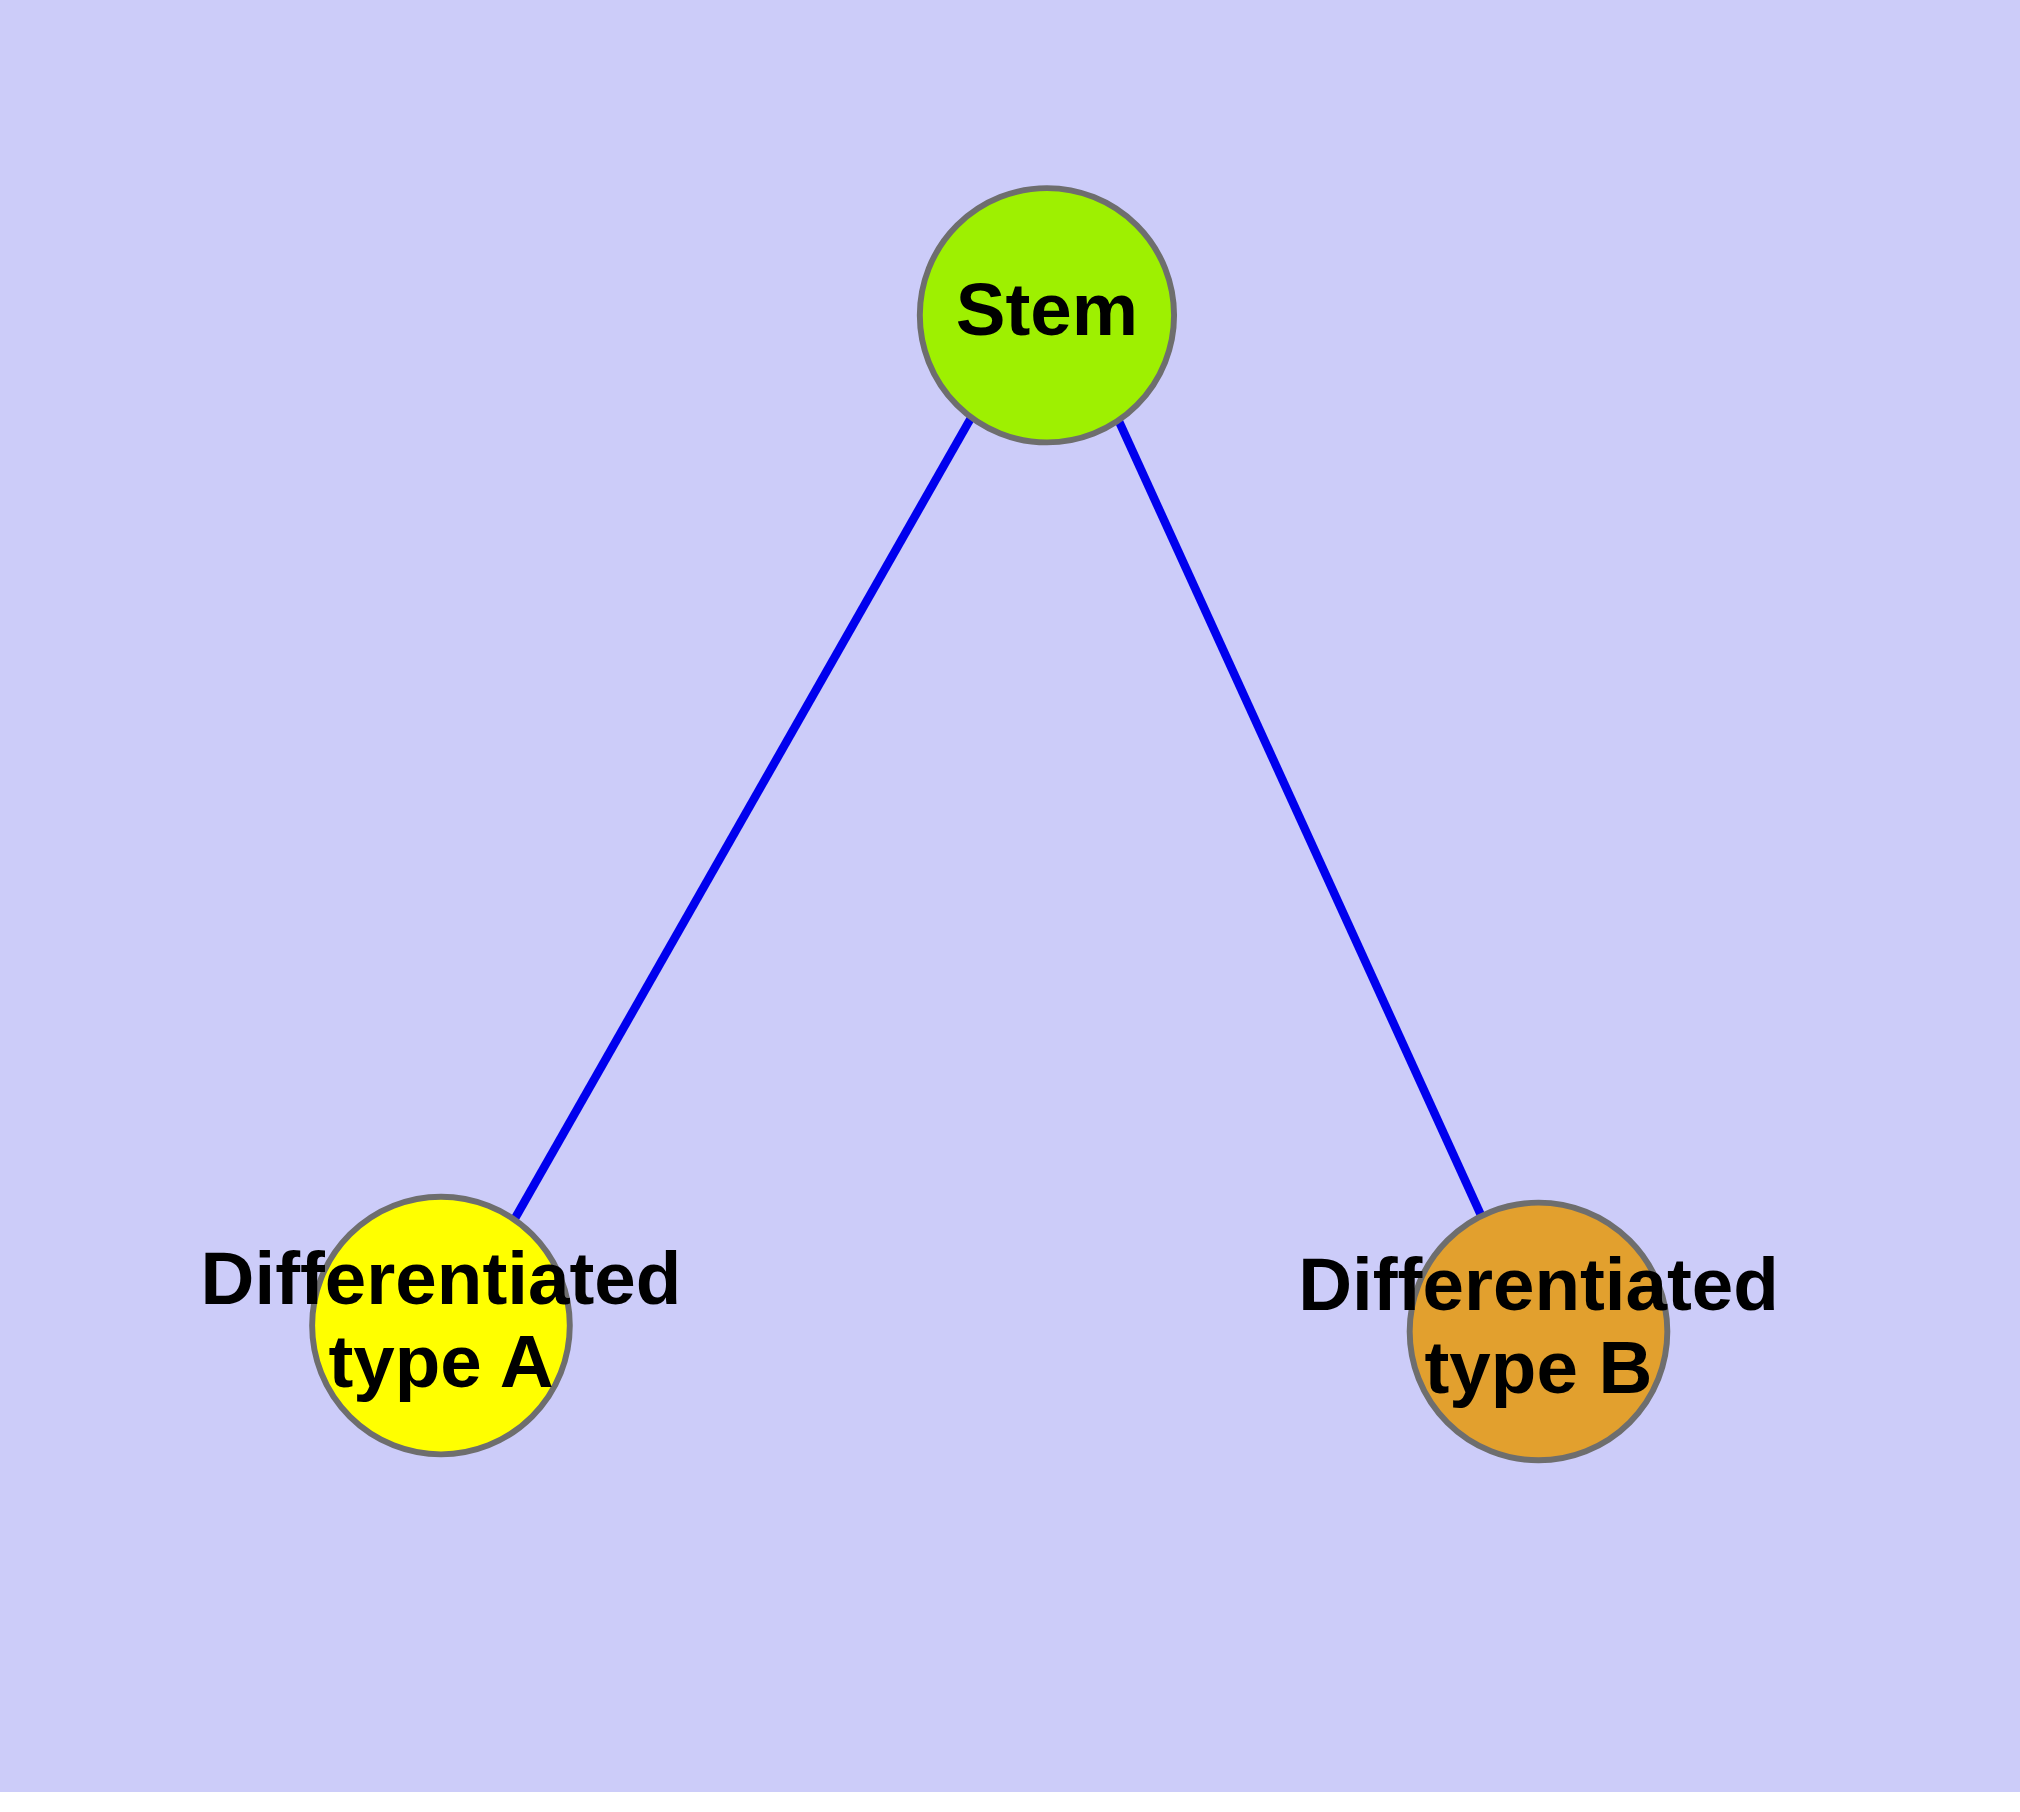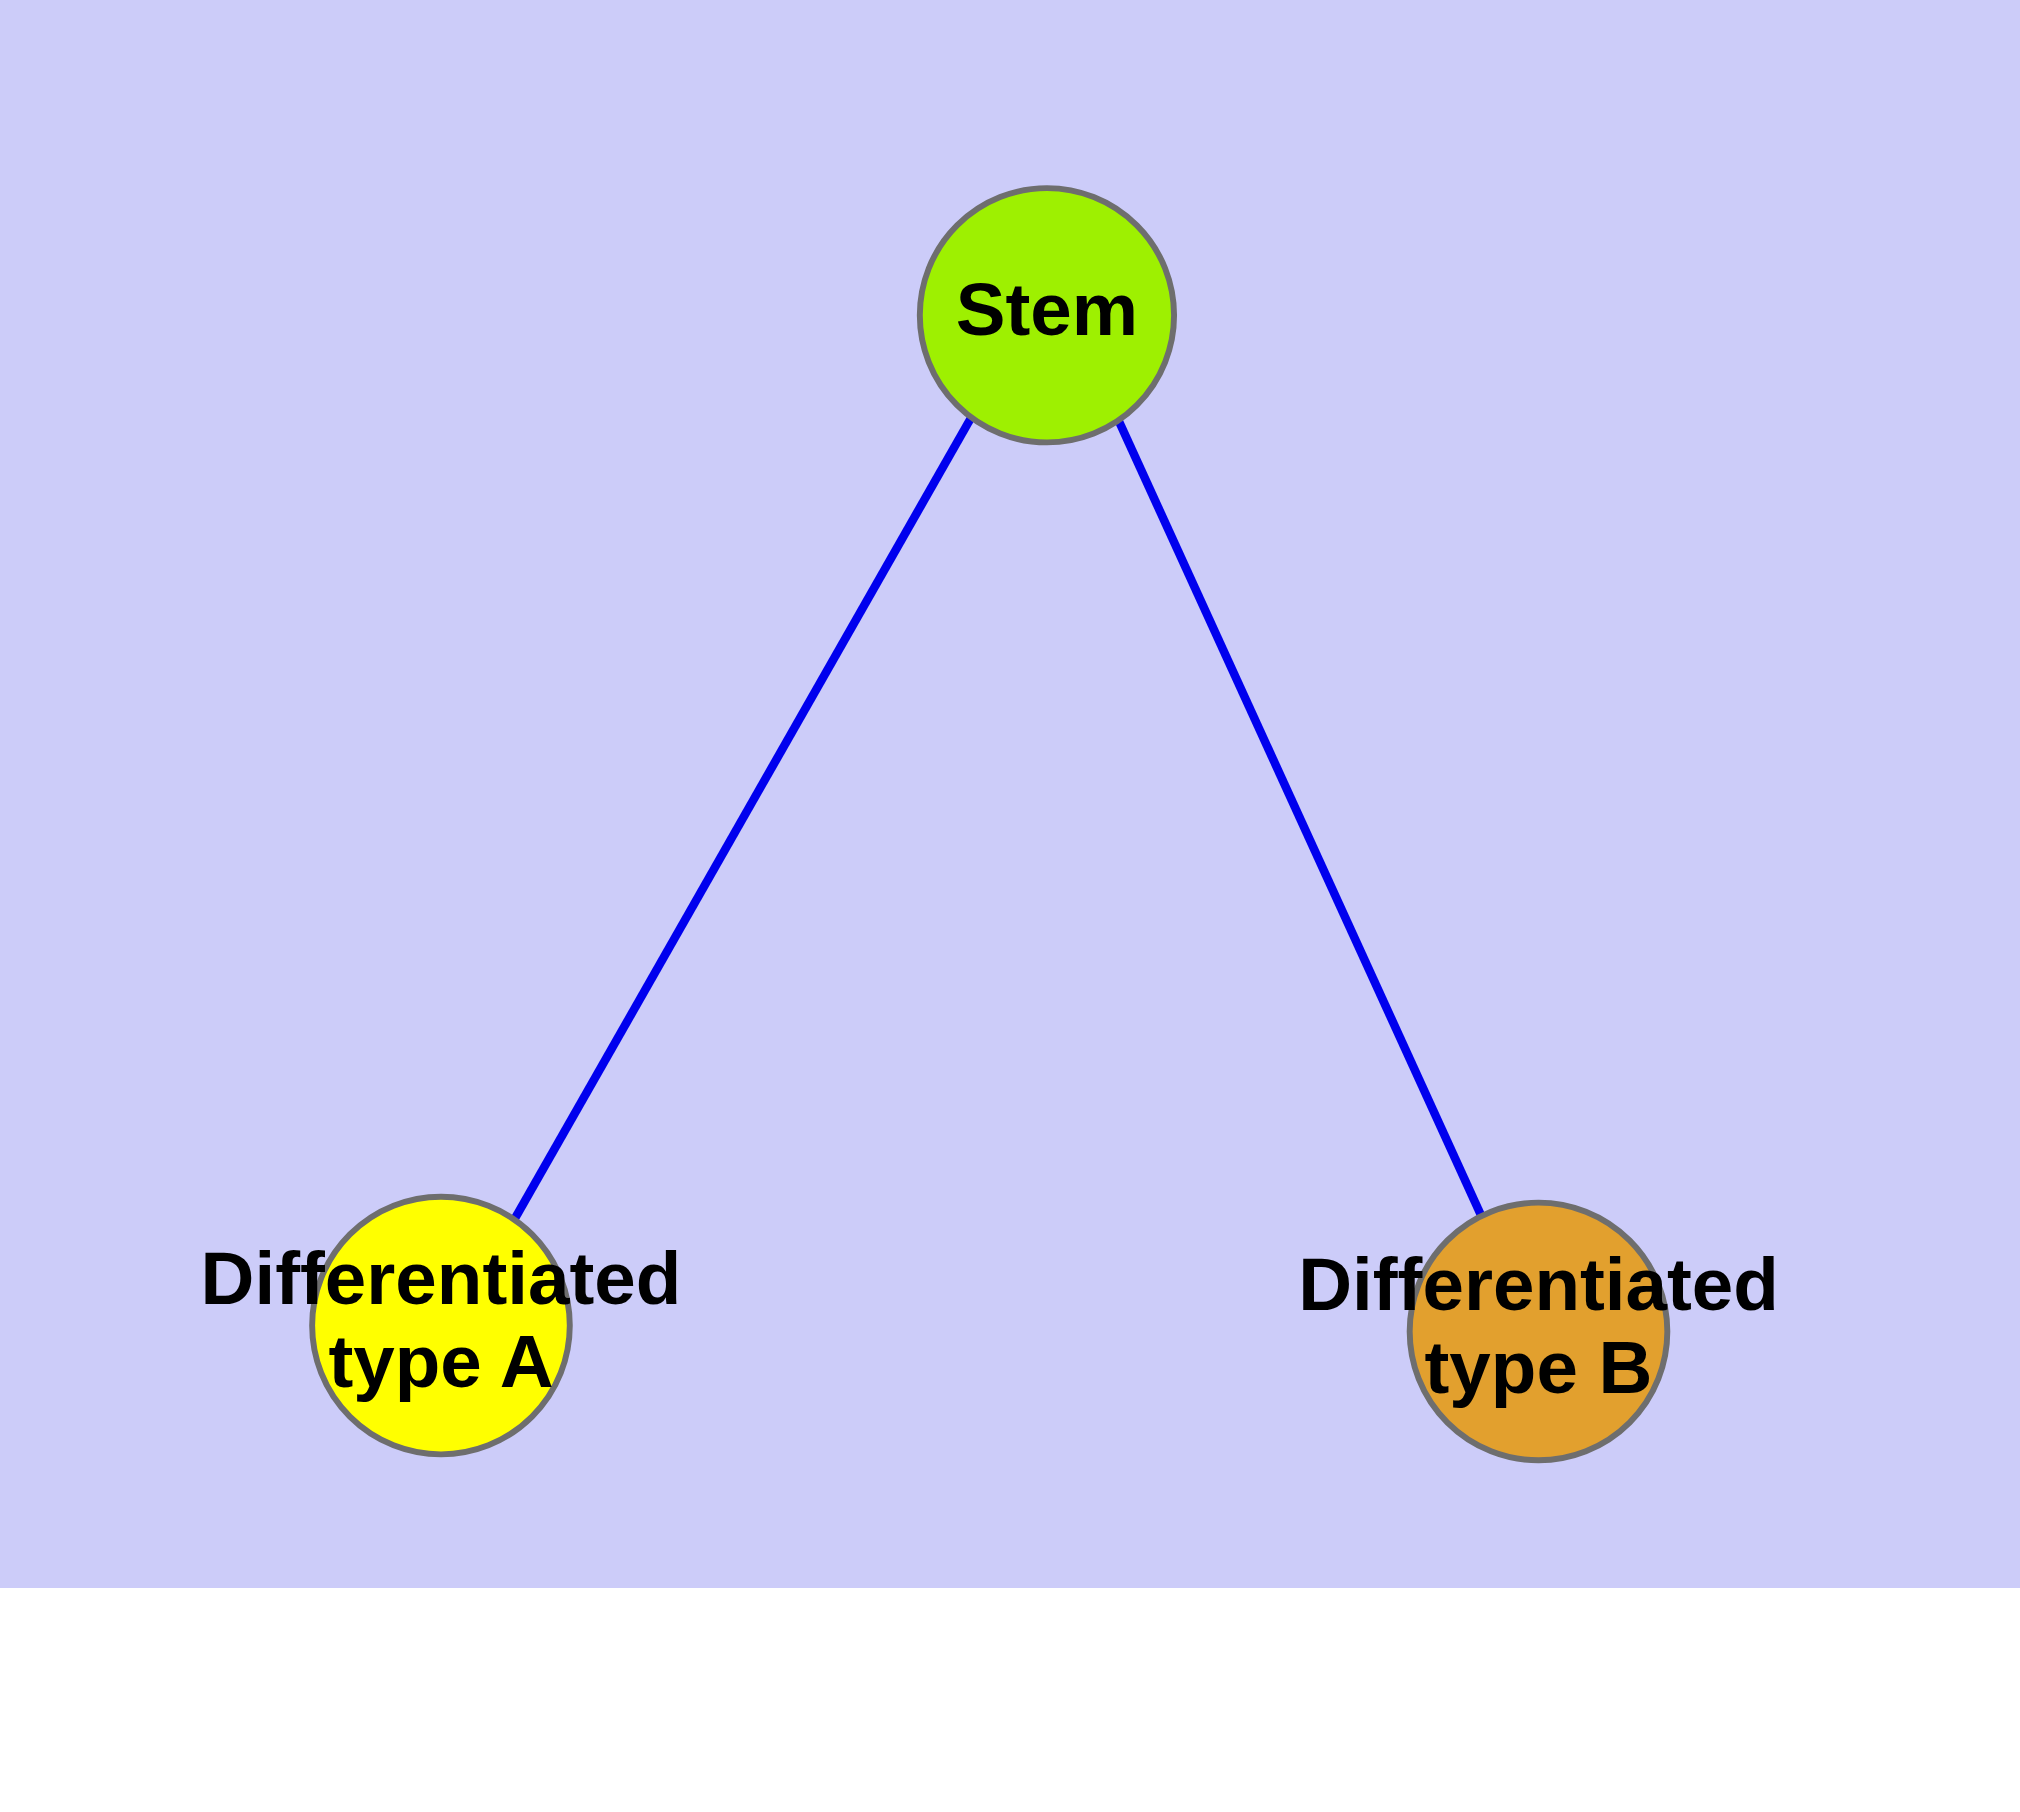--- a/index.html
+++ b/index.html
@@ -28,21 +28,21 @@
     fill: #000000;
     text-anchor: middle;
     dominant-baseline: middle;
     paint-order: normal;
     white-space: pre;
   }
 </style>
 </head>
 <body>
 
-<div id="canvas" style="background: rgb(204, 204, 249); width: 2021px; height: 1588px;">
+<div id="canvas" style="background: rgb(204, 204, 249); width: 2021px; height: 1792px;">
   <svg id="graph-svg" viewBox="0 0 2384 2138" style="width: 2021px; height: 1812px;">
 
     <g>
       <line class="graph-edge" x1="1146" y1="492" x2="606" y2="1440" stroke="#0000ee" stroke-width="10" stroke-linecap="butt"></line>
       <line class="graph-edge" x1="1319" y1="495" x2="1750" y2="1440" stroke="#0000ee" stroke-width="10" stroke-linecap="butt"></line>
     </g>
 
     <g>
 
       <g>

